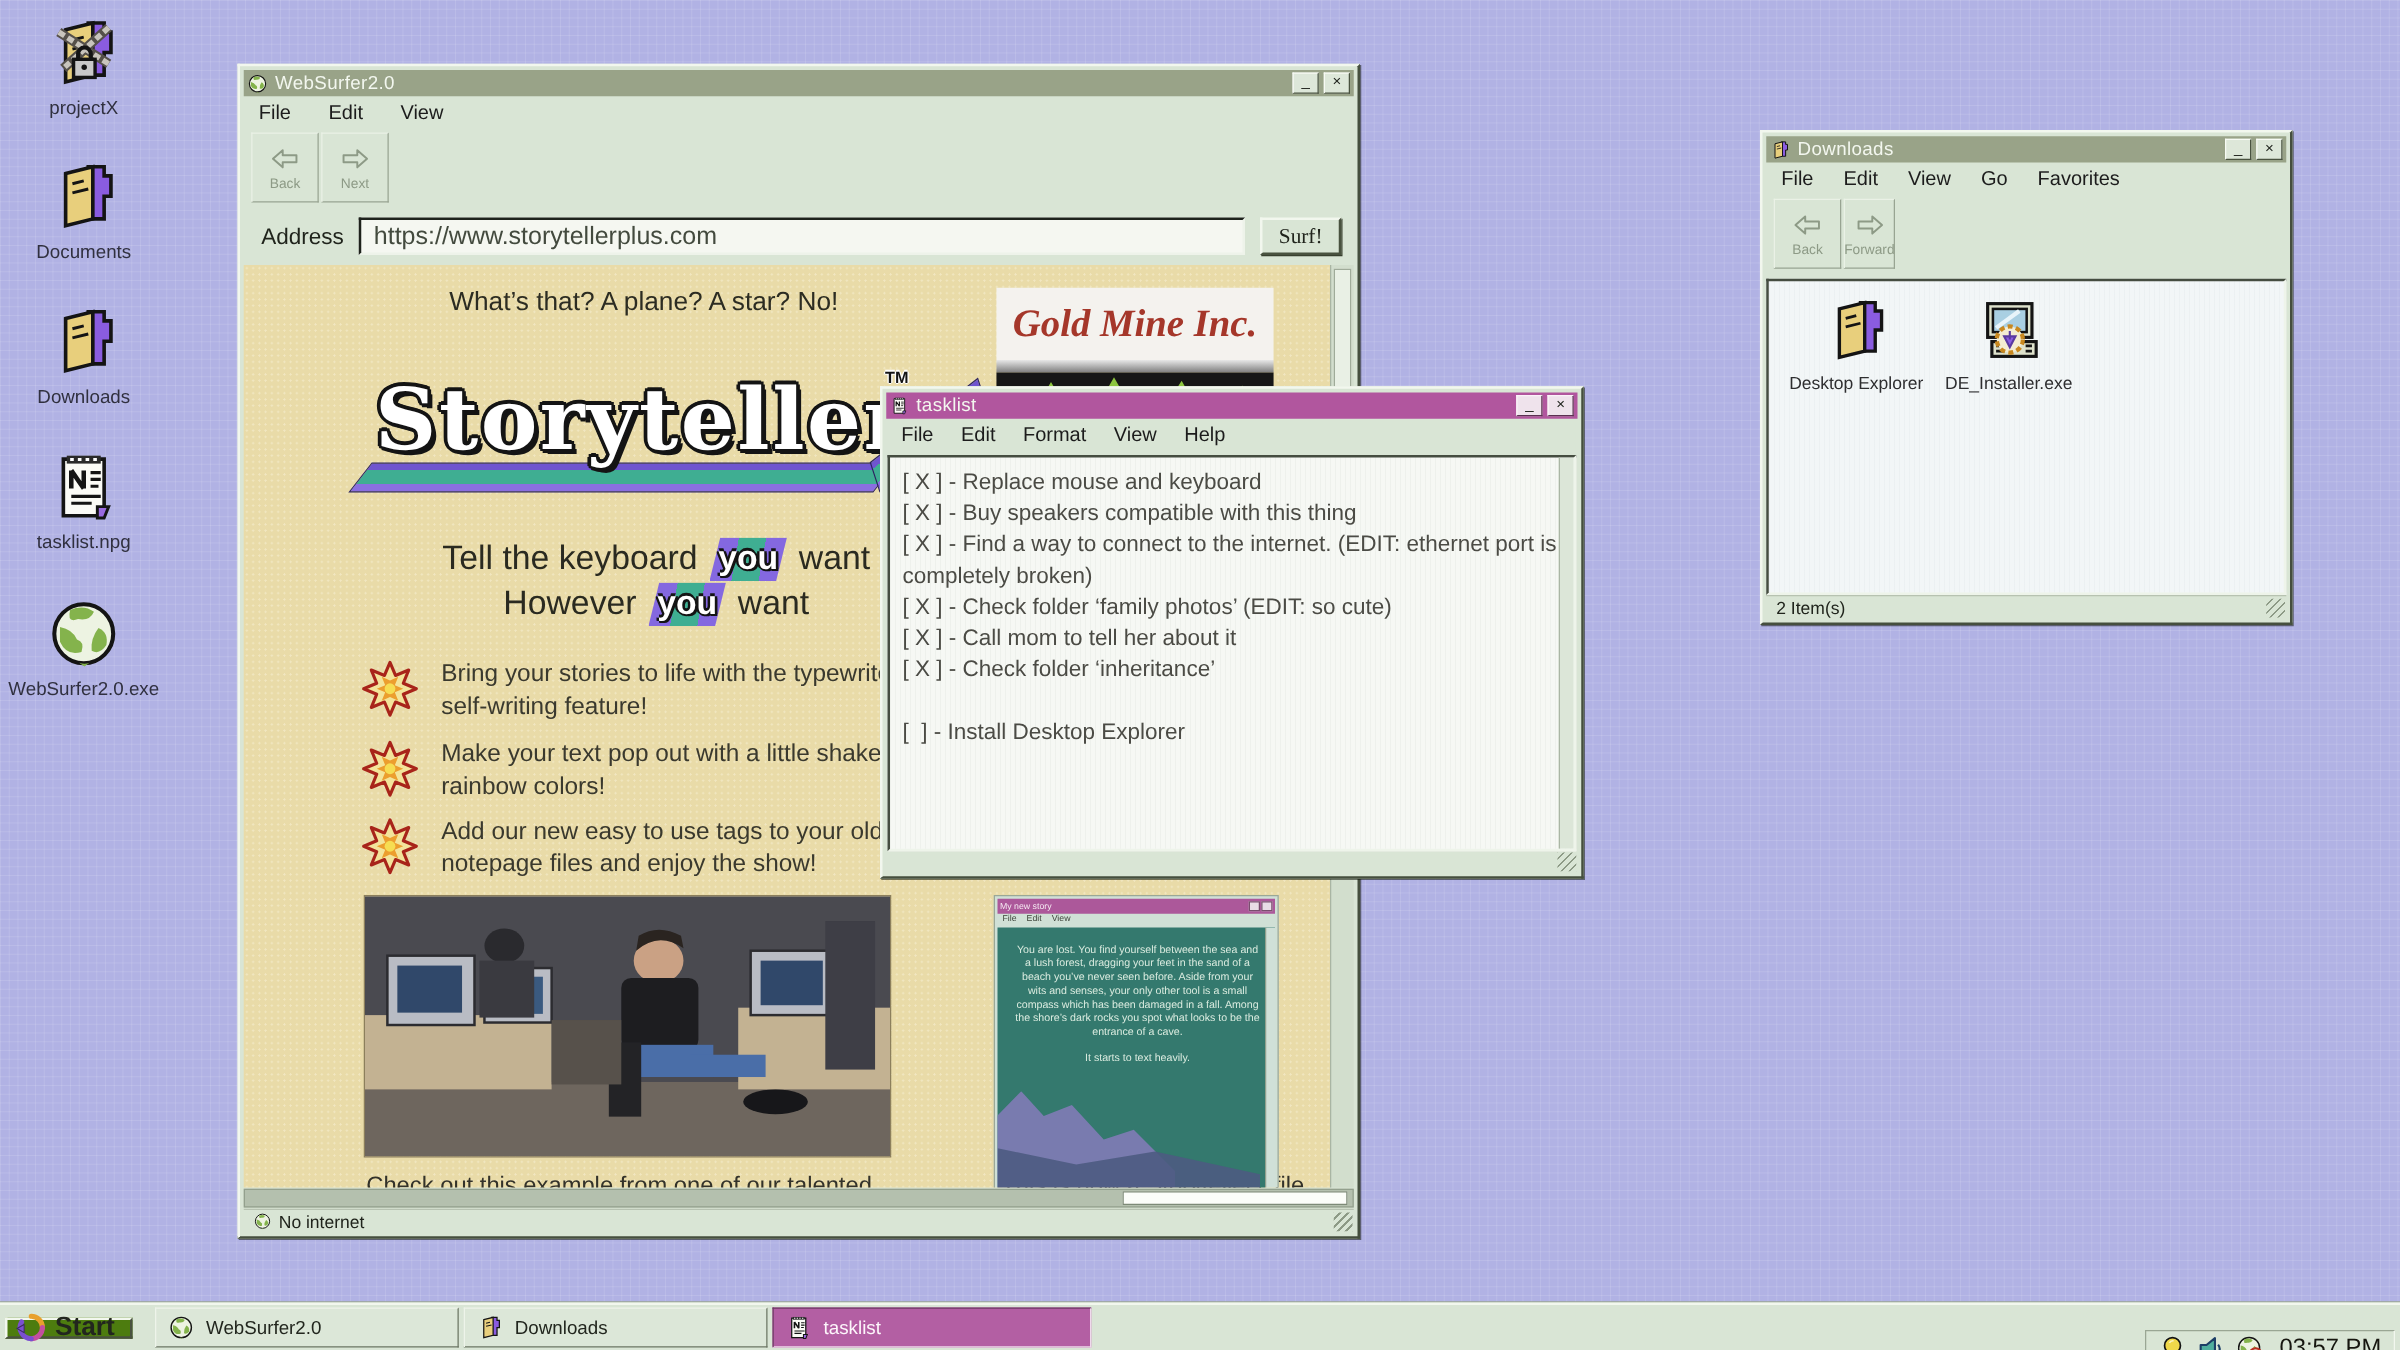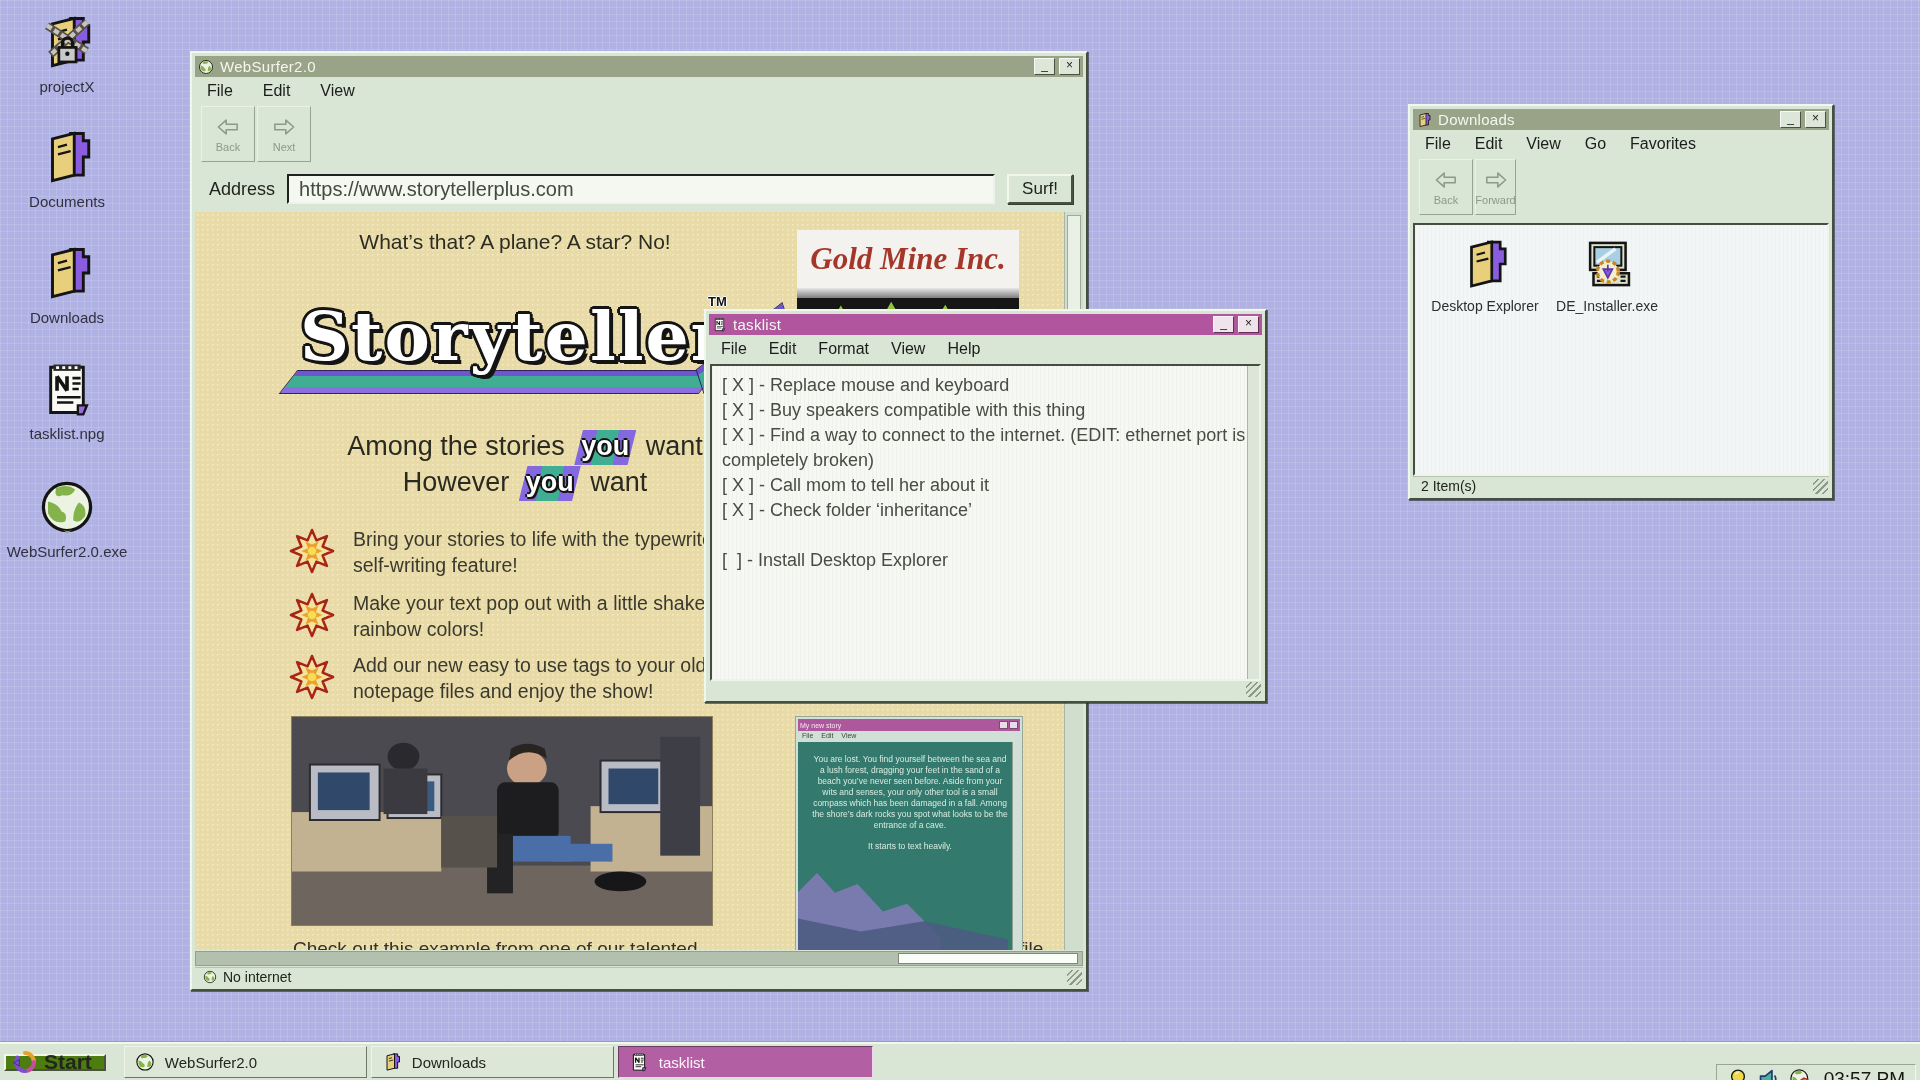--- a/index.html
+++ b/index.html
@@ -35,21 +35,21 @@
   .toolrow { display:flex; gap:2px; padding:2px 6px 6px 6px; }
   .toolbtn { width:54px; height:56px; display:flex; flex-direction:column; align-items:center; justify-content:center; gap:3px;
              border:1px solid; border-color:#eaf1e6 #98a492 #98a492 #eaf1e6; background:transparent; color:#8d9a86; font-size:11px; cursor:pointer; }
   .toolbtn svg { width:26px; height:22px; }
 
   .addr-row { display:flex; align-items:center; padding:6px 10px 8px 14px; gap:12px; }
   .addr-label { font-size:18px; color:#20241c; }
   .addr-input { flex:1; height:30px; font-family:"Liberation Sans",sans-serif; font-size:20px; color:#434a3e; padding:0 10px;
                 background:#f5f7f1; border:2px solid; border-color:#1e221c #eef3ea #eef3ea #1e221c; }
   .btn-bevel { background:#d9e5d5; border:2px solid; border-color:#f2f7ee #49523f #49523f #f2f7ee; box-shadow:1px 1px 0 #38402f;
-               font-family:Liberation Sans, sans-serif; font-size:17px; color:#20241c; padding:3px 13px; cursor:pointer; }
+               font-family:Liberation Serif, serif; font-size:17px; color:#20241c; padding:3px 13px; cursor:pointer; }
 
   .statusbar { flex:0 0 19px; display:flex; align-items:center; gap:6px; padding:0 8px; border-top:1px solid #b7c2b1; position:relative; font-size:14px; color:#20241c; }
   .grip { position:absolute; right:1px; bottom:1px; width:15px; height:15px;
           background:repeating-linear-gradient(135deg, transparent 0 3px, #8d9a86 3px 4.5px); cursor:nwse-resize; }
 
   
   .page-wrap { flex:1; display:flex; min-height:0; }
   .page { position:relative; flex:1; background:#e9dba8; background-image:radial-gradient(rgba(255,252,238,.35) 1px, transparent 1px); background-size:5px 5px; overflow:hidden; }
   .vscroll { flex:0 0 19px; background:#d2decd; border-left:1px solid #a9b5a3; position:relative; cursor:pointer; }
   .vthumb { position:absolute; left:2px; right:2px; top:3px; height:96px; background:#e9f0e5; border:1px solid #9fab99; }
@@ -294,21 +294,21 @@
       </div>
 
       <div class="logo-box">
         <div class="swoosh"></div>
         <div class="swoosh2"></div>
         <div class="logo-text">Storyteller+</div>
         <div class="logo-tm">TM</div>
       </div>
 
       <div class="hero" style="left:0; top:218px">
-        <span>Among the stories</span>
+        <span>Tell the keyboard</span>
         <span class="you-chip">you</span>
         <span>want</span>
       </div>
       <div class="hero" style="left:0; top:254px">
         <span>However</span>
         <span class="you-chip">you</span>
         <span>want</span>
       </div>
 
       <div class="bullet" style="top:314px">
@@ -475,20 +475,21 @@
     <span>Edit</span>
     <span>Format</span>
     <span>View</span>
     <span>Help</span>
   </div>
   <div class="tl-content">
     <div class="tl-line">[ X ] - Replace mouse and keyboard</div>
     <div class="tl-line">[ X ] - Buy speakers compatible with this thing</div>
     <div class="tl-line">[ X ] - Find a way to connect to the internet. (EDIT: ethernet port is</div>
     <div class="tl-line">completely broken)</div>
+    <div class="tl-line">[ X ] - Check folder ‘family photos’ (EDIT: so cute)</div>
     <div class="tl-line">[ X ] - Call mom to tell her about it</div>
     <div class="tl-line">[ X ] - Check folder ‘inheritance’</div>
     <div class="tl-line"></div>
     <div class="tl-line">[  ] - Install Desktop Explorer</div>
     <div class="tl-scroll"></div>
   </div>
   <div class="tl-bottom">
     <div class="grip"></div>
   </div>
 </div>

